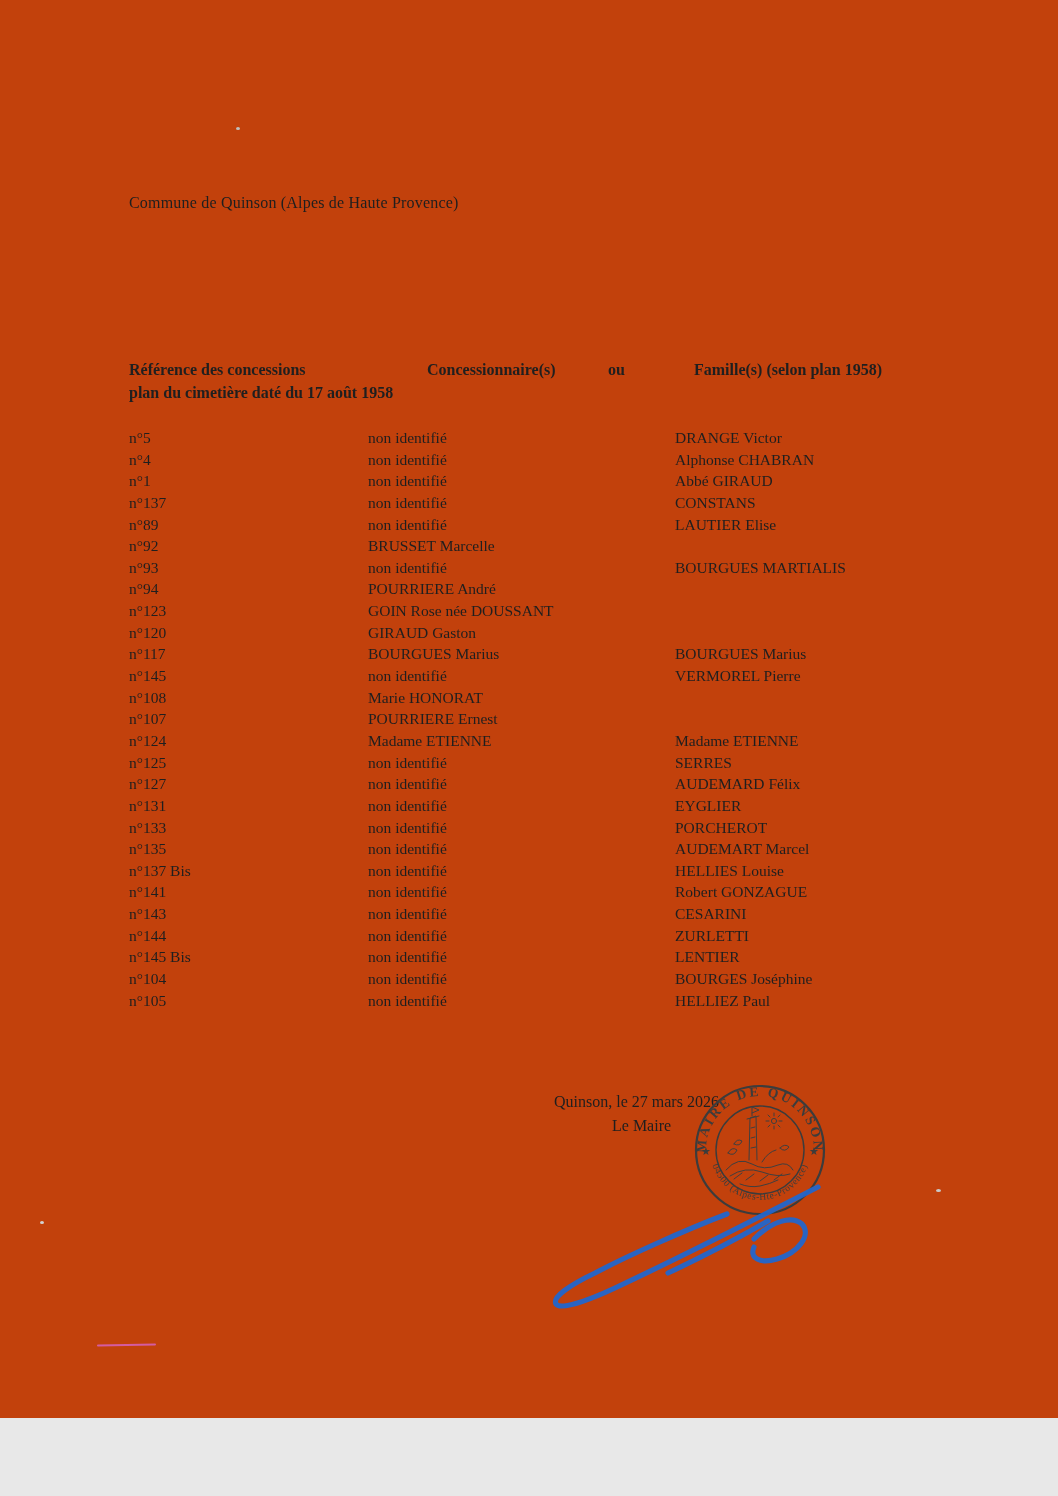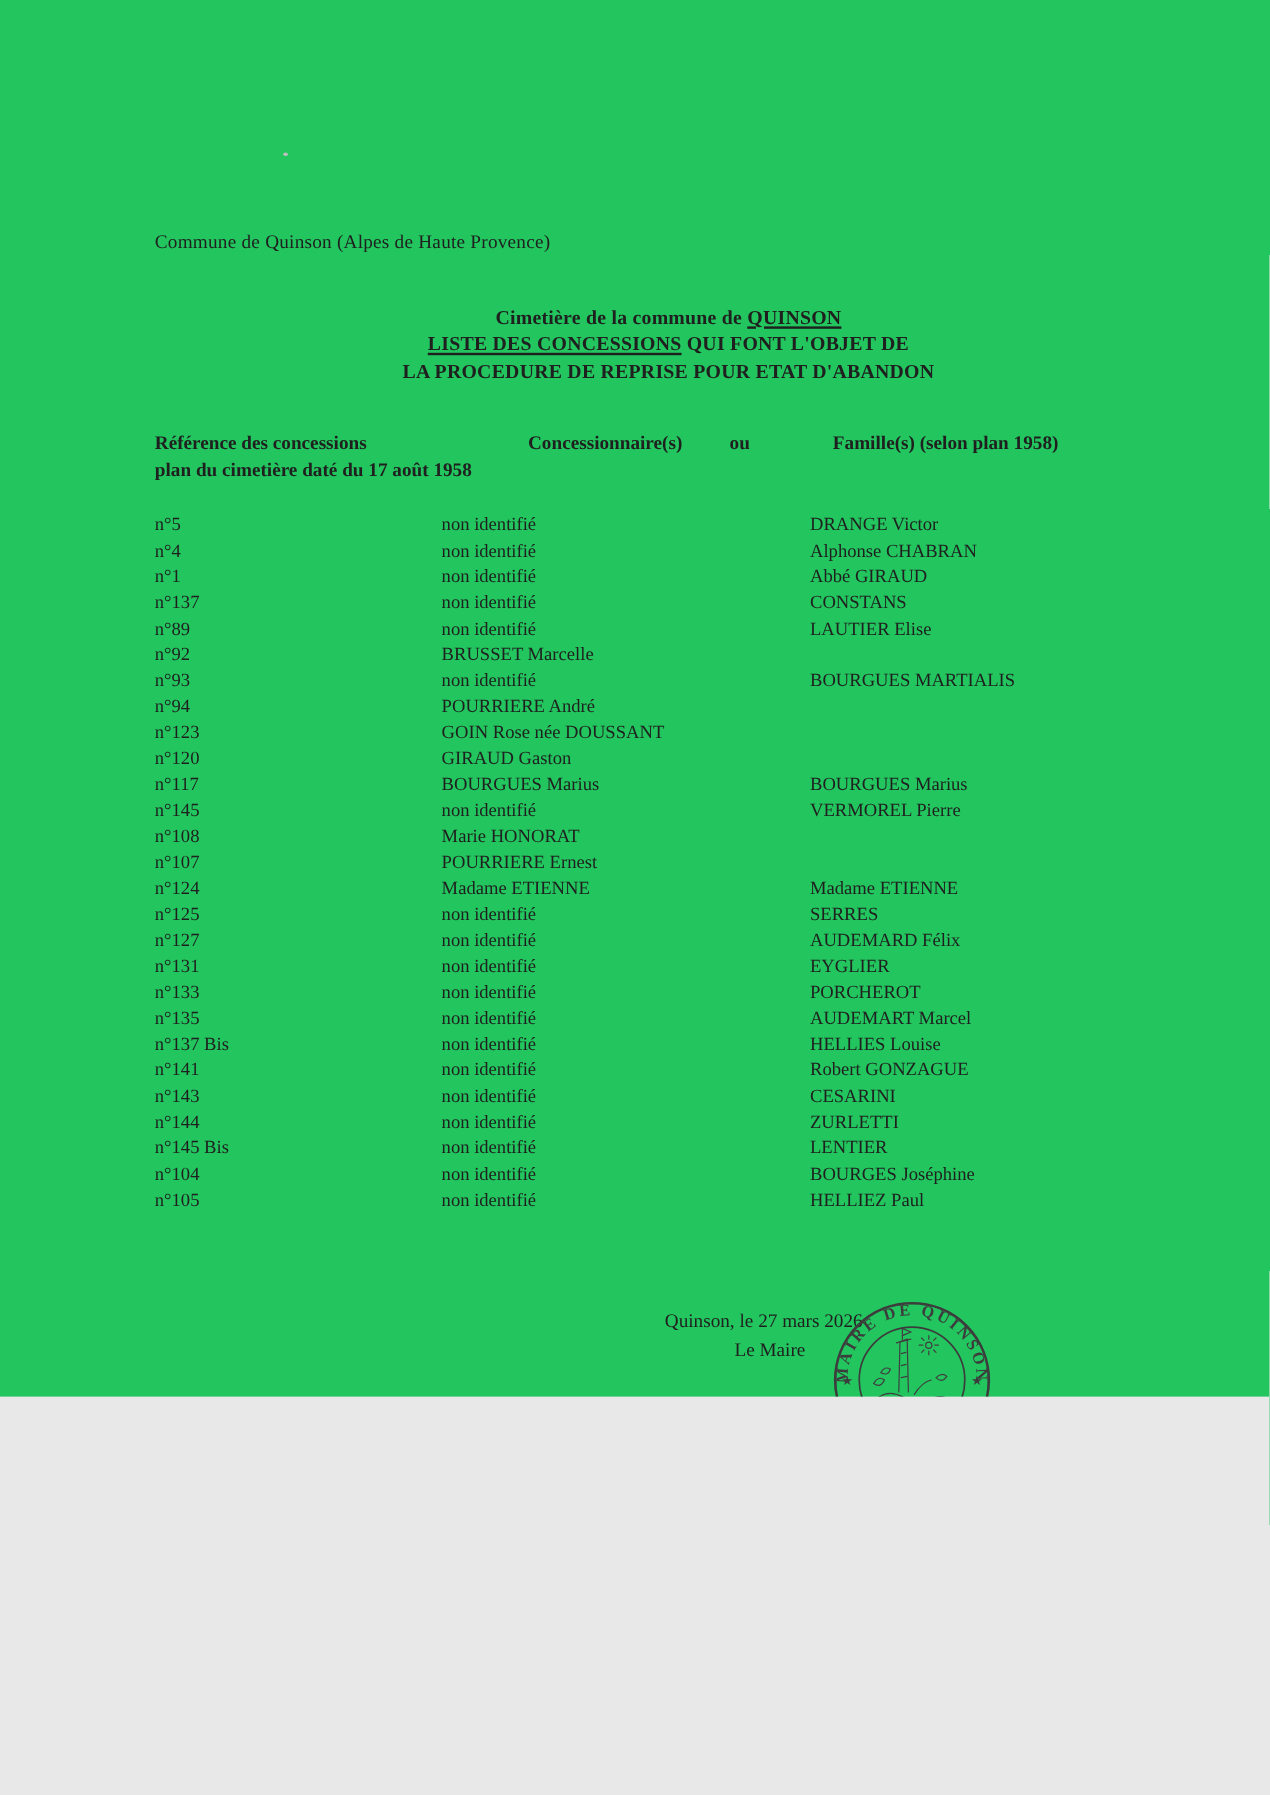--- a/index.html
+++ b/index.html
@@ -1,36 +1,36 @@
 <!DOCTYPE html>
 <html><head>
 <meta charset="utf-8">
 <style>
   html,body { margin:0; padding:0; background:#e8e8e8; }
   .page {
     position:relative;
-    width:1058px; height:1164px;
+    width:1058px; height:1418px;
     margin:0 auto;
-    background:#22c55e;
+    background:#c2410c;
     font-family:"Liberation Serif","DejaVu Serif",serif;
     color:#1f1f1f;
     overflow:hidden;
   }
   .abs { position:absolute; }
   .commune-line { left:129px; top:194px; font-size:16px; letter-spacing:0.2px; }
   .title-block {
     left:57px; top:254px; width:1000px;
     text-align:center; font-weight:bold; font-size:16.5px; line-height:22.4px;
     letter-spacing:0.2px;
   }
   .u { text-decoration:underline; text-decoration-thickness:1.5px; text-underline-offset:2px; }
   .th { position:absolute; font-weight:bold; font-size:16px; white-space:nowrap;font-family:Liberation Serif, serif; }
   .h-ref1 { left:129px; top:361px; }
   .h-ref2 { left:129px; top:384px; }
-  .h-conc { left:440px; top:361px;text-align:center; }
+  .h-conc { left:427px; top:361px;text-align:center; }
   .h-ou   { left:608px; top:361px; }
   .h-fam  { left:694px; top:361px; }
   .table-body { position:absolute; left:0; top:429px; width:1058px; }
   .row { position:relative; height:21.65px;font-family:Liberation Serif, serif; }
   .cell { position:absolute; top:0; font-size:15.5px; white-space:nowrap; }
   .c-ref  { left:129px; }
   .c-conc { left:368px; }
   .c-fam  { left:675px;text-align:right; }
   .date-line  { left:554px; top:1093px; font-size:16px; white-space:nowrap; }
   .maire-line { left:612px; top:1117px; font-size:16px; white-space:nowrap; }
@@ -46,25 +46,20 @@
   .speck-b { left:936px; top:1189px; width:5px; height:3px; background:#c9c9c9; }
   .speck-c { left:40px;  top:1221px; width:4px; height:3px; background:#d2d2d2; }
 </style>
 </head>
 <body>
 
 <div class="page">
 
   <div class="abs commune-line">Commune de Quinson (Alpes de Haute Provence)</div>
 
-  <div class="abs title-block">
-    <div><span>Cimetière de la commune de </span><span class="u">QUINSON</span></div>
-    <div><span class="u">LISTE DES CONCESSIONS</span><span> QUI FONT L'OBJET DE</span></div>
-    <div>LA PROCEDURE DE REPRISE POUR ETAT D'ABANDON</div>
-  </div>
 
   <div class="th h-ref1">Référence des concessions</div>
   <div class="th h-ref2">plan du cimetière daté du 17 août 1958</div>
   <div class="th h-conc">Concessionnaire(s)</div>
   <div class="th h-ou">ou</div>
   <div class="th h-fam">Famille(s) (selon plan 1958)</div>
 
   <div class="table-body">
     <div class="row">
       <span class="cell c-ref">n°5</span>

